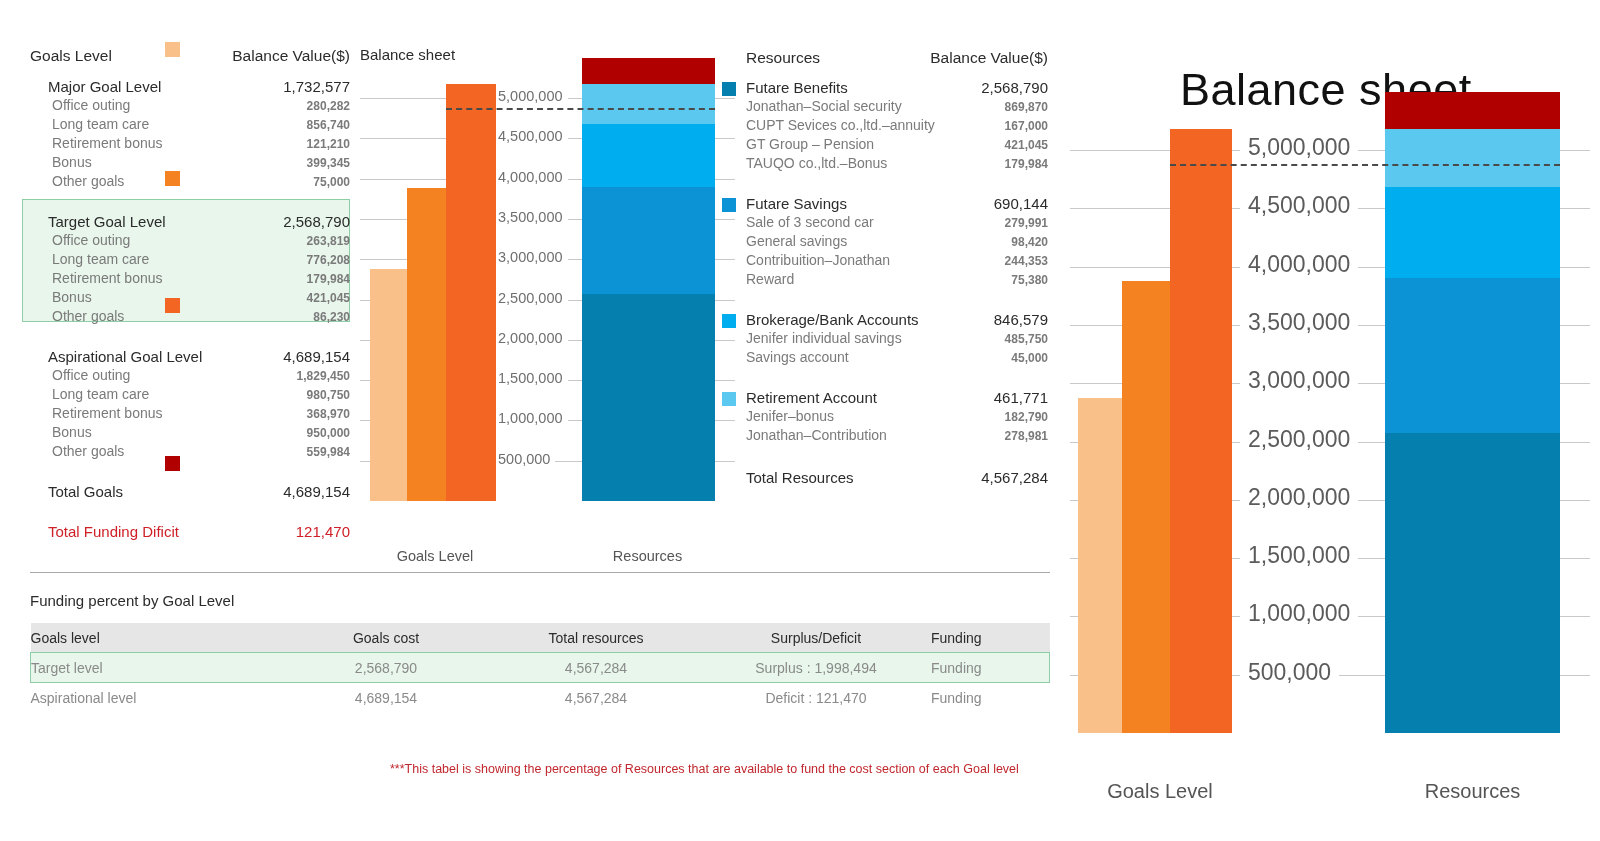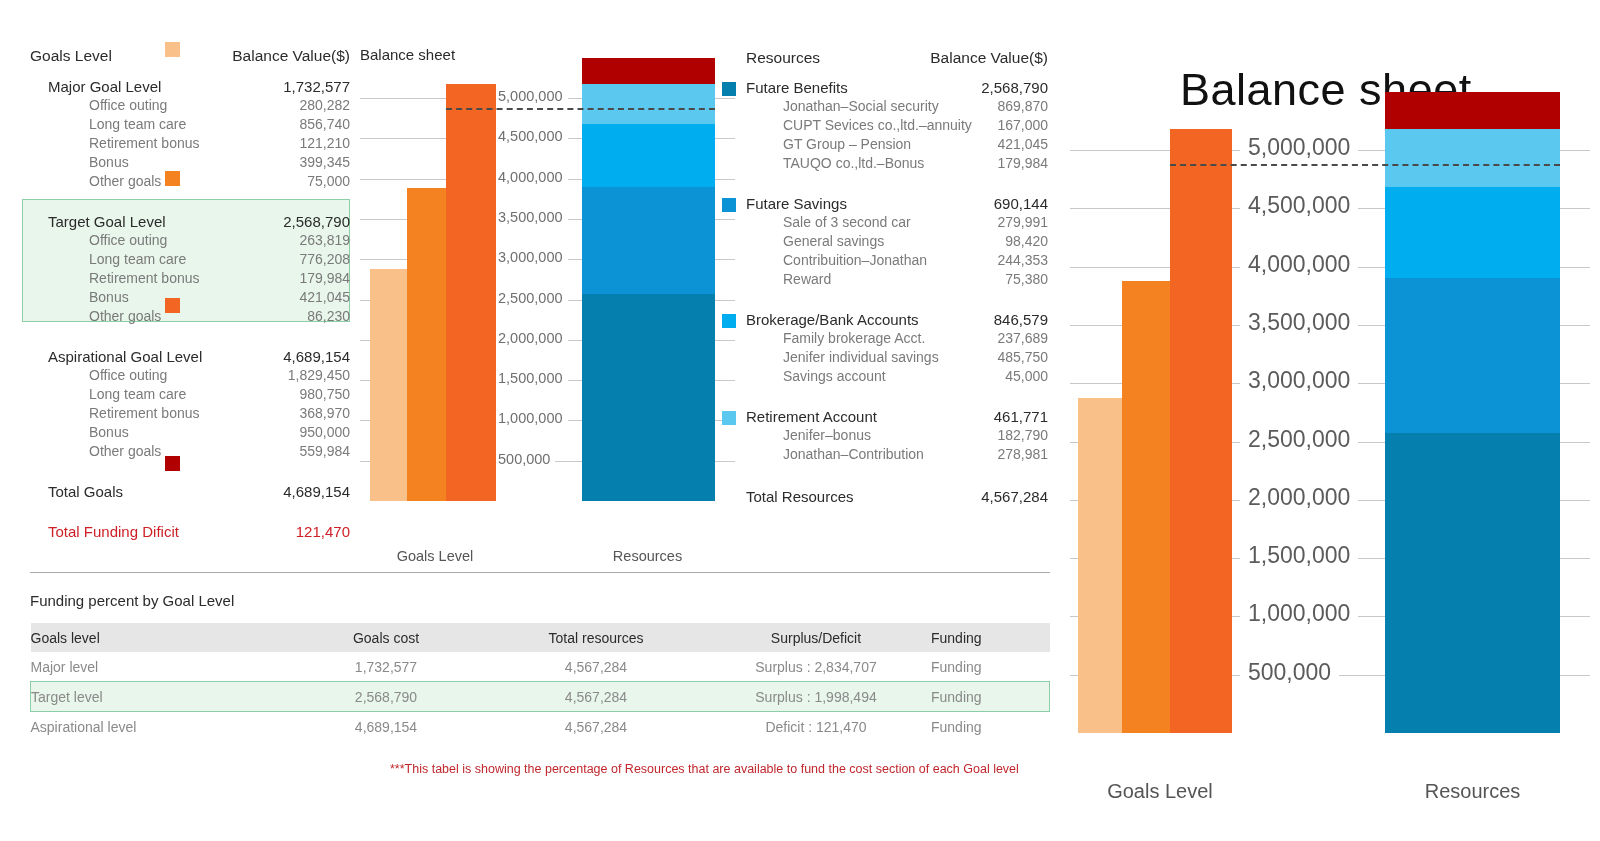--- a/index.html
+++ b/index.html
@@ -3,23 +3,23 @@
 <meta charset="utf-8">
 <style>
   html,body{margin:0;padding:0;background:#fff;}
   body{width:1600px;height:841px;position:relative;overflow:hidden;
        font-family:"Liberation Sans",sans-serif;color:#3b3b3b;}
   .abs{position:absolute;}
 
   
   .hd        {font-size:15.5px;color:#2b2b2b;}
   .lvl-name  {font-size:15px;color:#2b2b2b;}
-  .sub-name  {font-size:14px;color:#7a7a7a;margin-left:37px;}
+  .sub-name  {font-size:14px;color:#7a7a7a;}
   .num-lvl   {font-size:15px;color:#2b2b2b;text-align:right;}
-  .num-sub   {font-size:14px;color:#7a7a7a;text-align:left;}
+  .num-sub   {font-size:12px;color:#7a7a7a;text-align:left;font-weight:bold;}
   .deficit   {font-size:15px;color:#cf2027;}
 
   
   #goals-panel{left:30px;top:46px;width:320px;}
   .row{display:flex;justify-content:space-between;align-items:baseline;
        line-height:19px;height:19px;}
   .row .lbl{white-space:nowrap;}
   .row .val{white-space:nowrap;}
   .indent1{padding-left:22px;}
   .indent0{padding-left:18px;}
@@ -285,24 +285,20 @@
   </div>
 
   <div style="height:21px"></div>
 
   <div class="rrow">
     <span class="res-key" id="rk2" style="background: rgb(0, 174, 239);"></span>
     <span class="lvl-name">Brokerage/Bank Accounts</span>
     <span class="num-lvl">846,579</span>
   </div>
   <div class="rrow">
-    <span class="sub-name">Family brokerage Acct.</span>
-    <span class="num-sub">237,689</span>
-  </div>
-  <div class="rrow">
     <span class="sub-name">Jenifer individual savings</span>
     <span class="num-sub">485,750</span>
   </div>
   <div class="rrow">
     <span class="sub-name">Savings account</span>
     <span class="num-sub">45,000</span>
   </div>
 
   <div style="height:21px"></div>
 
@@ -336,27 +332,20 @@
   <thead>
     <tr>
       <th class="c0">Goals level</th>
       <th class="c1">Goals cost</th>
       <th class="c2">Total resources</th>
       <th class="c3">Surplus/Deficit</th>
       <th class="c4">Funding</th>
     </tr>
   </thead>
   <tbody>
-    <tr>
-      <td class="c0">Major level</td>
-      <td class="c1">1,732,577</td>
-      <td class="c2">4,567,284</td>
-      <td class="c3">Surplus : 2,834,707</td>
-      <td class="c4">Funding</td>
-    </tr>
     <tr class="sel">
       <td class="c0">Target level</td>
       <td class="c1">2,568,790</td>
       <td class="c2">4,567,284</td>
       <td class="c3">Surplus :  1,998,494</td>
       <td class="c4">Funding</td>
     </tr>
     <tr>
       <td class="c0">Aspirational level</td>
       <td class="c1">4,689,154</td>

